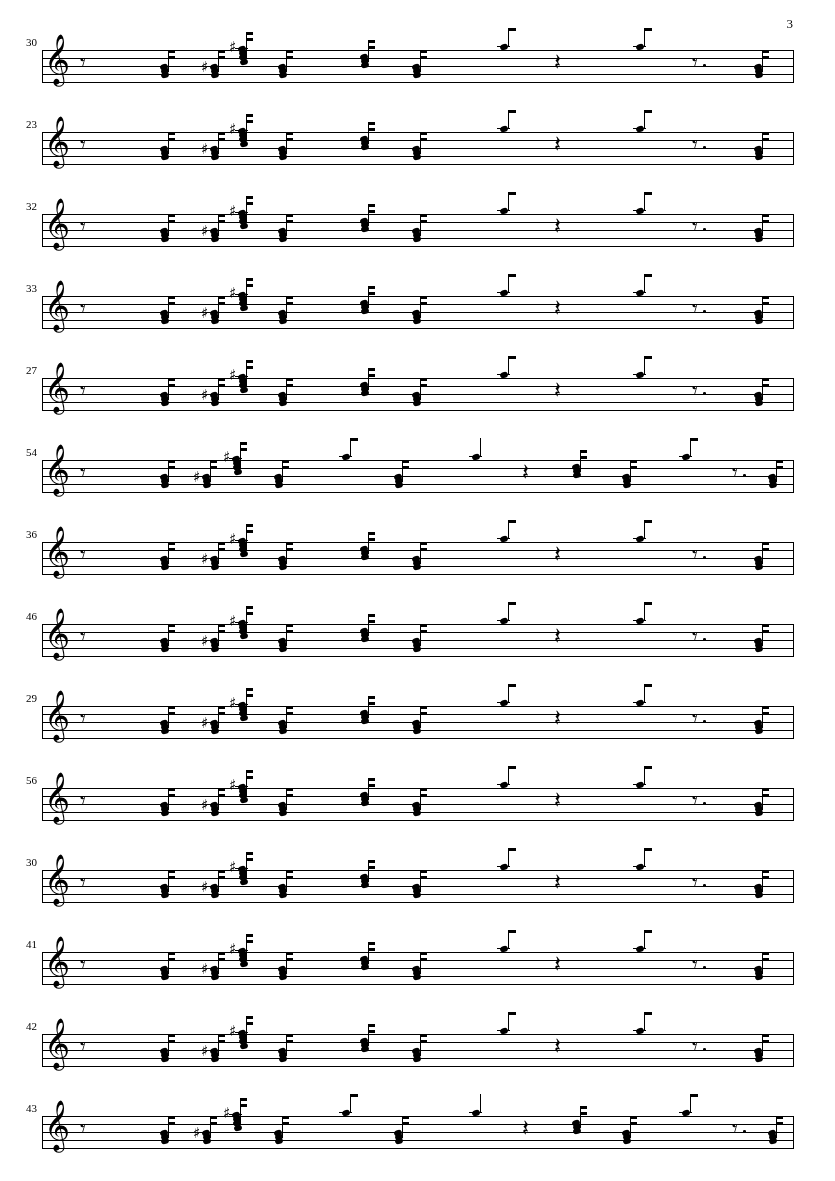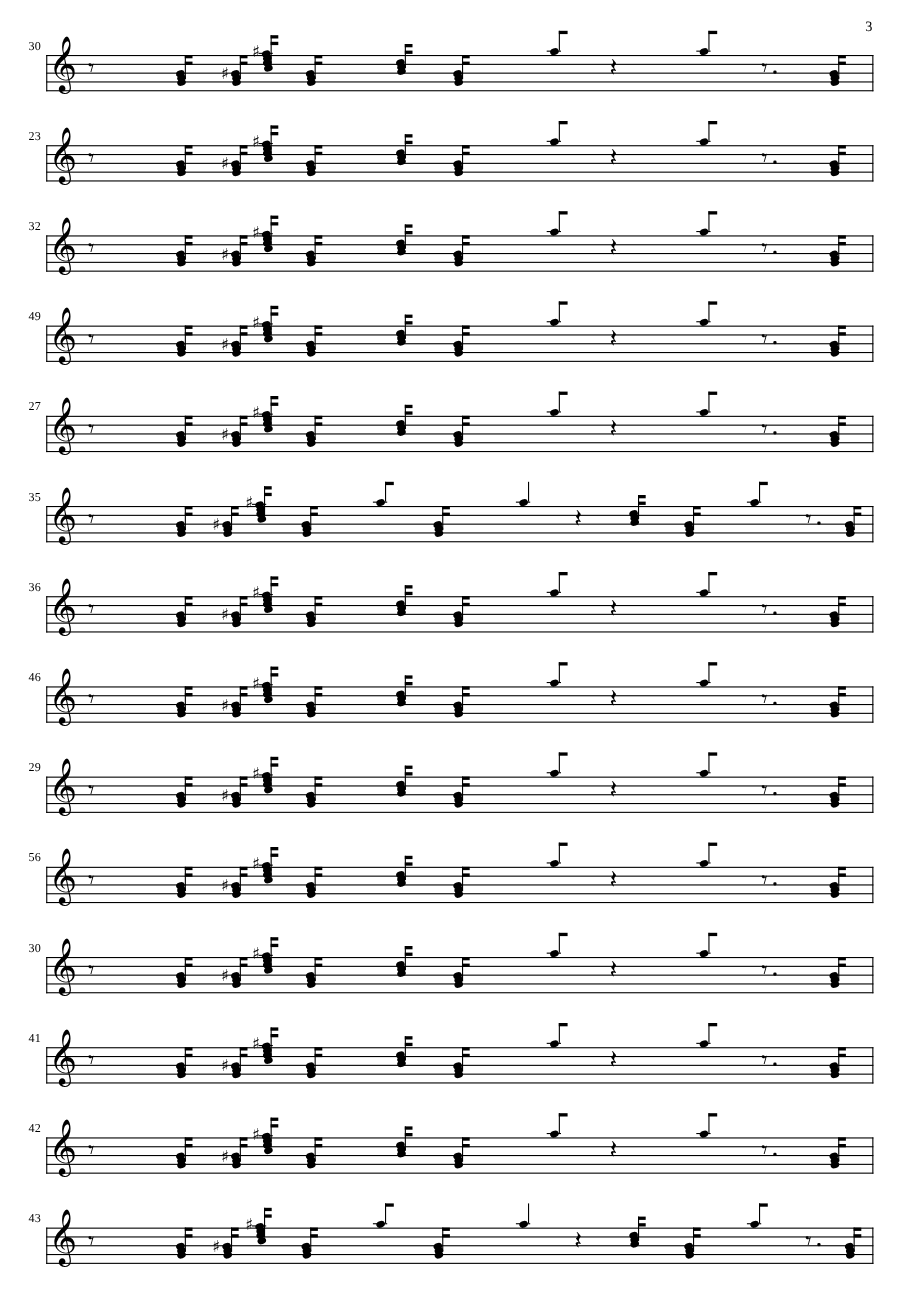--- a/index.html
+++ b/index.html
@@ -399,21 +399,21 @@
             <div class="nh" style="left:0px;top:14px;"></div>
             <div class="nh" style="left:0.6px;top:18.2px;"></div>
             <div class="nh" style="left:1.2px;top:22.4px;"></div>
             <div class="stem" style="left:7.5px;top:0px;height:22.4px;"></div>
             <div class="beamflag" style="left:7.5px;top:0px;width:7px;height:3px;"></div>
             <div class="beamflag" style="left:7.5px;top:6px;width:7px;height:3px;"></div>
           </div>
         </div>
       </div>
       <div class="system" style="top:282px;">
-        <div class="measure-number">49</div>
+        <div class="measure-number">33</div>
         <div class="staff">
           <div class="staff-line l0"></div>
           <div class="staff-line l1"></div>
           <div class="staff-line l2"></div>
           <div class="staff-line l3"></div>
           <div class="staff-line l4"></div>
           <div class="clef">𝄞</div>
           <div class="barline" style="left:0px;"></div>
           <div class="barline end" style="left:751px;"></div>
           <div class="rest8" style="left:38px;top:2px;">𝄾</div>
@@ -577,21 +577,21 @@
             <div class="nh" style="left:0px;top:14px;"></div>
             <div class="nh" style="left:0.6px;top:18.2px;"></div>
             <div class="nh" style="left:1.2px;top:22.4px;"></div>
             <div class="stem" style="left:7.5px;top:0px;height:22.4px;"></div>
             <div class="beamflag" style="left:7.5px;top:0px;width:7px;height:3px;"></div>
             <div class="beamflag" style="left:7.5px;top:6px;width:7px;height:3px;"></div>
           </div>
         </div>
       </div>
       <div class="system" style="top:446px;">
-        <div class="measure-number">35</div>
+        <div class="measure-number">54</div>
         <div class="staff">
           <div class="staff-line l0"></div>
           <div class="staff-line l1"></div>
           <div class="staff-line l2"></div>
           <div class="staff-line l3"></div>
           <div class="staff-line l4"></div>
           <div class="clef">𝄞</div>
           <div class="barline" style="left:0px;"></div>
           <div class="barline end" style="left:751px;"></div>
           <div class="rest8" style="left:38px;top:2px;">𝄾</div>

